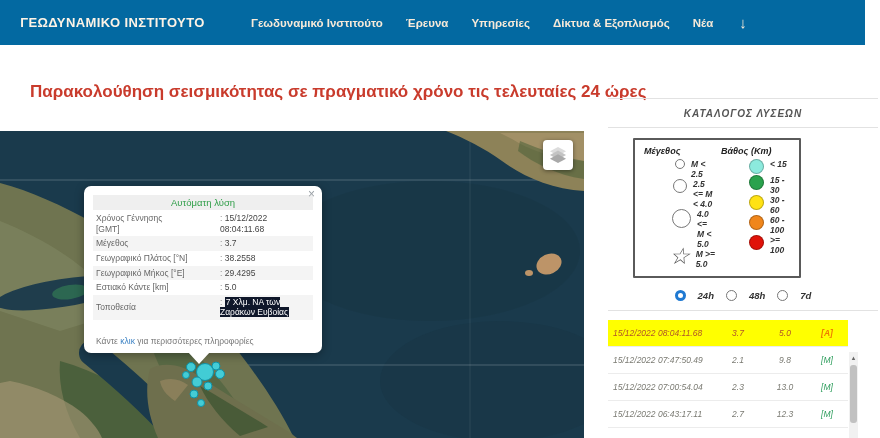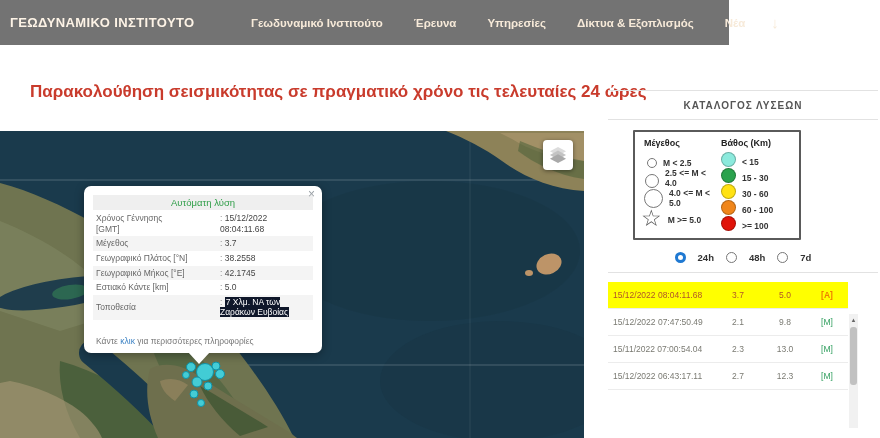--- a/index.html
+++ b/index.html
@@ -3,28 +3,28 @@
 <meta charset="utf-8">
 <style>
   html,body{margin:0;padding:0;}
   body{
     width:880px;height:438px;position:relative;overflow:hidden;
     background:#ffffff;font-family:"Liberation Sans",sans-serif;
     -webkit-font-smoothing:antialiased;
   }
   
   .navbar{
-    position:absolute;left:0;top:0;width:729px;height:45px;
-    background:#737373;display:flex;align-items:center;color:#f7ead9;
+    position:absolute;left:0;top:0;width:865px;height:45px;
+    background:#0369a1;display:flex;align-items:center;color:#f7ead9;text-align:center;
   }
   .navbar .logo{
     font-size:13px;font-weight:bold;color:#fdf3e6;letter-spacing:.4px;
     margin-left:10px;width:205px;flex:0 0 auto;
   }
-  .nav-items{display:flex;align-items:center;gap:31px;font-size:11.5px;font-weight:bold;padding-left:36px;}
+  .nav-items{display:flex;align-items:center;gap:23px;font-size:11.5px;font-weight:bold;padding-left:36px;}
   .nav-item{cursor:pointer;white-space:nowrap;}
   .nav-arrow{margin-left:26px;font-size:15px;cursor:pointer;}
   
   .page-title{
     position:absolute;left:30px;top:82px;font-size:17px;font-weight:bold;color:#c93b2c;
   }
   
   .map{
     position:absolute;left:0;top:131px;width:584px;height:307px;
     background:#1a3a4c;overflow:hidden;
@@ -56,34 +56,34 @@
   .popup-row{display:flex;align-items:center;padding:2px 3px;line-height:1.25;gap:32px;}
   .popup-row.alt{background:#f4f4f4;}
   .popup-label{width:92px;flex:0 0 auto;color:#666;}
   .popup-value{flex:1;color:#444;}
   .popup-value::before{content:": ";color:#888;}
   .sel-highlight{background:#0f172a;color:#ffffff;padding:0 1px;}
   .popup-footer{padding:4px 3px 1px 3px;color:#777;margin-top:12px;}
   .popup-footer .link{color:#3b82c4;cursor:pointer;}
   
   .sidebar{
-    position:absolute;left:608px;top:90px;width:270px;height:340px;overflow:hidden;color:#444;
+    position:absolute;left:608px;top:98px;width:270px;height:340px;overflow:hidden;color:#444;font-style:italic;
   }
   .sb-hr{border:none;border-top:1px solid #e2e2e2;margin:0;}
   .sb-title{
     text-align:center;font-size:10px;font-weight:bold;color:#555;
     letter-spacing:1px;padding:9px 0 8px 0;
   }
   .legend-box{
     width:168px;margin:10px auto 0 25px;border:2px solid #5a5a5a;border-radius:1px;
     padding:6px 7px 7px 9px;box-sizing:border-box;display:flex;gap:6px;background:#fff;
   }
   .leg-col{flex:1;}
   .leg-head{font-size:9px;font-weight:bold;color:#222;margin-bottom:3px;}
-  .leg-row{display:flex;align-items:flex-end;gap:6px;font-size:8.5px;font-weight:bold;color:#333;}
+  .leg-row{display:flex;align-items:flex-start;gap:6px;font-size:8.5px;font-weight:bold;color:#333;margin-left:28px;}
   .mag-col .leg-row{min-height:17px;}
   .circle{border:1px solid #777;border-radius:50%;flex:0 0 auto;background:#fff;}
   .c1{width:8px;height:8px;margin-left:3px;}
   .c2{width:12px;height:12px;margin-left:1px;}
   .c3{width:17px;height:17px;margin-left:0;}
   .star{font-size:23px;color:#555;font-weight:normal;line-height:14px;margin-left:-3px;flex:0 0 auto;}
   .dot{width:13px;height:13px;border-radius:50%;border:1px solid rgba(0,0,0,.25);flex:0 0 auto;}
   .depth-col .leg-row{min-height:16px;}
   
   .time-filter{display:flex;justify-content:center;gap:12px;margin:12px 0 9px 0;font-size:9.5px;font-weight:bold;color:#333;align-items:center;}
@@ -189,21 +189,21 @@
     <div class="popup-row alt">
       <div class="popup-label">Μέγεθος</div>
       <div class="popup-value">3.7</div>
     </div>
     <div class="popup-row">
       <div class="popup-label">Γεωγραφικό Πλάτος [°N]</div>
       <div class="popup-value">38.2558</div>
     </div>
     <div class="popup-row alt">
       <div class="popup-label">Γεωγραφικό Μήκος [°E]</div>
-      <div class="popup-value">42.1745</div>
+      <div class="popup-value">29.4295</div>
     </div>
     <div class="popup-row">
       <div class="popup-label">Εστιακό Κάντε [km]</div>
       <div class="popup-value">5.0</div>
     </div>
     <div class="popup-row alt">
       <div class="popup-label">Τοποθεσία</div>
       <div class="popup-value"><span class="sel-highlight">7 Χλμ. ΝΑ των Ζαράκων Ευβοίας</span></div>
     </div>
 
@@ -286,21 +286,21 @@
       <div class="col-depth">5.0</div>
       <div class="col-type type-a">[A]</div>
     </div>
     <div class="qt-row">
       <div class="col-time">15/12/2022 07:47:50.49</div>
       <div class="col-mag">2.1</div>
       <div class="col-depth">9.8</div>
       <div class="col-type type-m">[M]</div>
     </div>
     <div class="qt-row">
-      <div class="col-time">15/11/2022 07:00:54.04</div>
+      <div class="col-time">15/12/2022 07:00:54.04</div>
       <div class="col-mag">2.3</div>
       <div class="col-depth">13.0</div>
       <div class="col-type type-m">[M]</div>
     </div>
     <div class="qt-row">
       <div class="col-time">15/12/2022 06:43:17.11</div>
       <div class="col-mag">2.7</div>
       <div class="col-depth">12.3</div>
       <div class="col-type type-m">[M]</div>
     </div>

